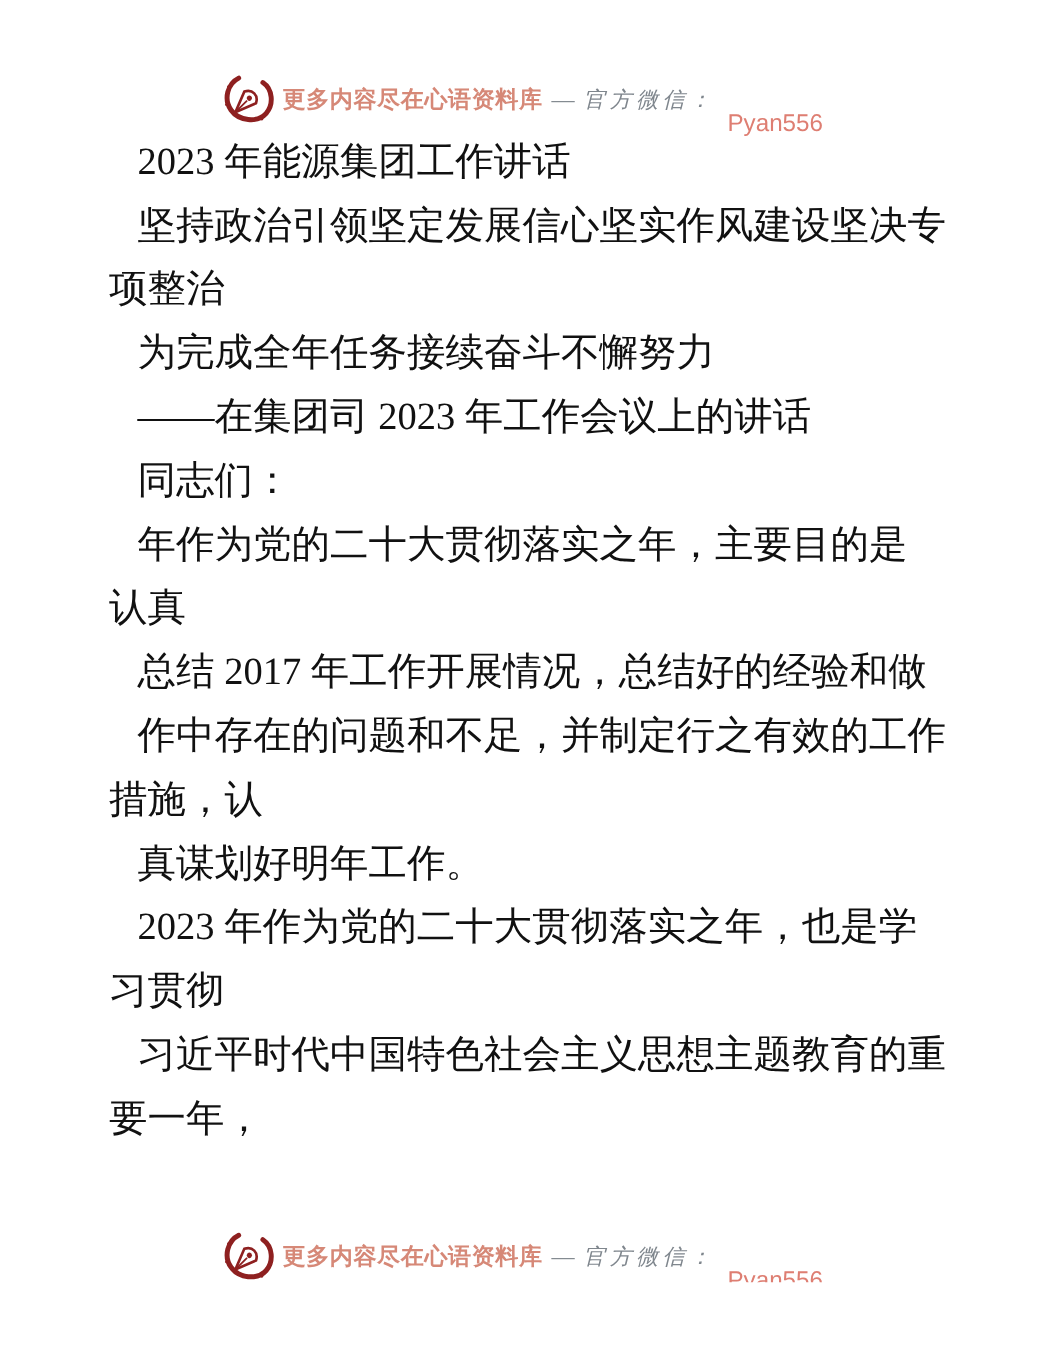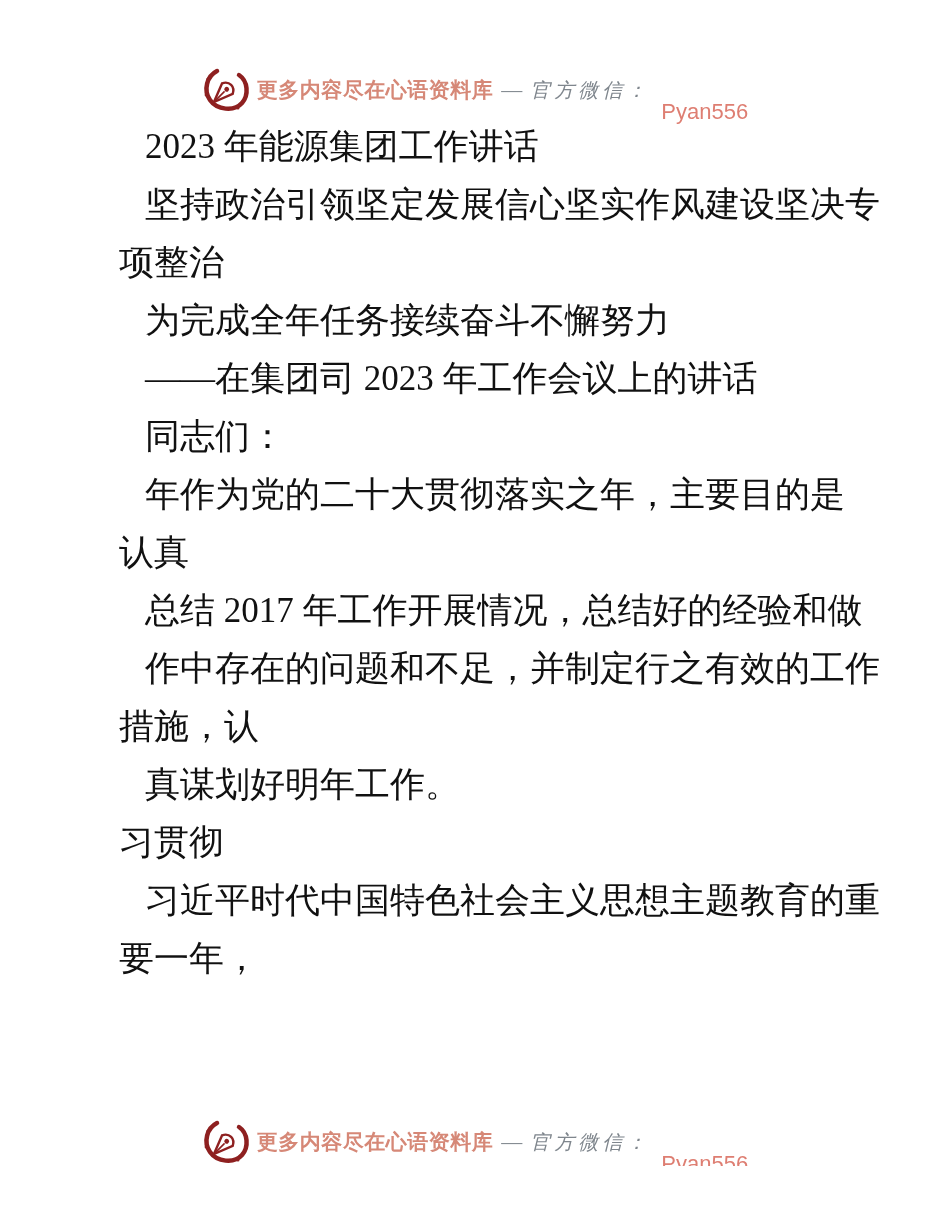--- a/index.html
+++ b/index.html
@@ -57,21 +57,20 @@
     margin-left:4px;
     margin-top:44px;
   }
   
   .body-text{
     position:absolute;
     top:118px;
     left:99px;
     right:60px;
     color:var(--text-color);
-    margin-left:20px;
   }
   .body-text .line{
     font-size:35px;
     line-height:58px;
     height:58px;
     white-space:pre;
     font-weight:normal;
   }
   .body-text .line.indent{
     padding-left:26px;
@@ -108,20 +107,21 @@
       <div class="line">项整治</div>
       <div class="line indent">为完成全年任务接续奋斗不懈努力</div>
       <div class="line indent">——在集团司 2023 年工作会议上的讲话</div>
       <div class="line indent">同志们：</div>
       <div class="line indent">年作为党的二十大贯彻落实之年，主要目的是</div>
       <div class="line">认真</div>
       <div class="line indent">总结 2017 年工作开展情况，总结好的经验和做</div>
       <div class="line indent">作中存在的问题和不足，并制定行之有效的工作</div>
       <div class="line">措施，认</div>
       <div class="line indent">真谋划好明年工作。</div>
+      <div class="line indent">2023 年作为党的二十大贯彻落实之年，也是学</div>
       <div class="line">习贯彻</div>
       <div class="line indent">习近平时代中国特色社会主义思想主题教育的重</div>
       <div class="line">要一年，</div>
     </div>
 
   <div class="watermark footer">
     <span class="wm-icon">
       <svg viewBox="0 0 48 48" width="48" height="48" aria-hidden="true">
         <path d="M15 5 C 5 10 1 24 8 34 C 15 44 32 46 40 37 C 47 29 46 15 37 9" fill="none" stroke="#8e2020" stroke-width="4.5" stroke-linecap="round"></path>
         <g transform="rotate(225 24 24)">

